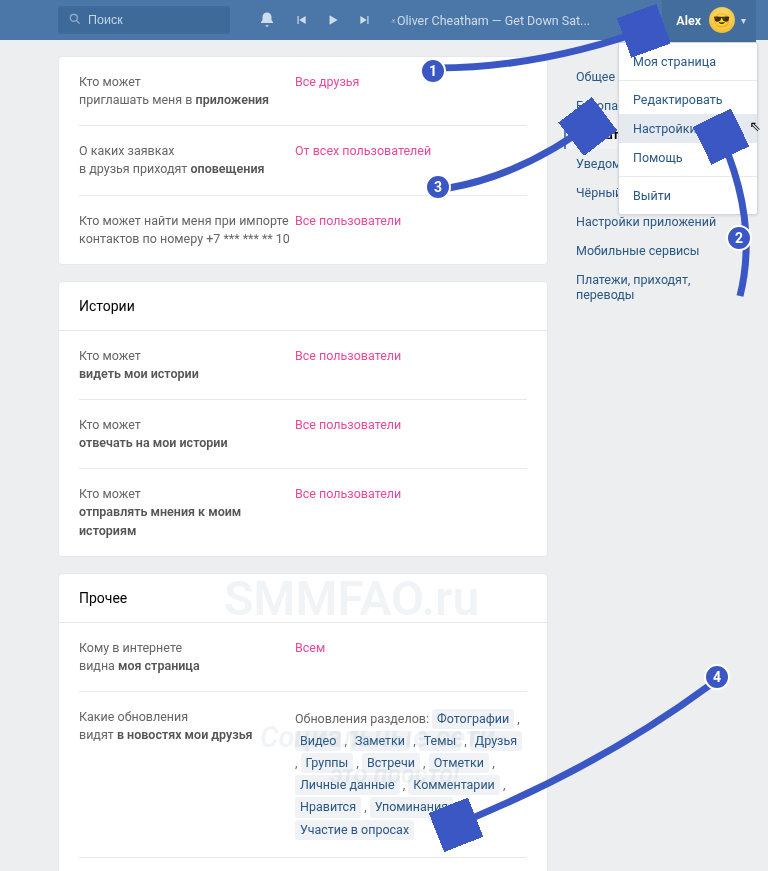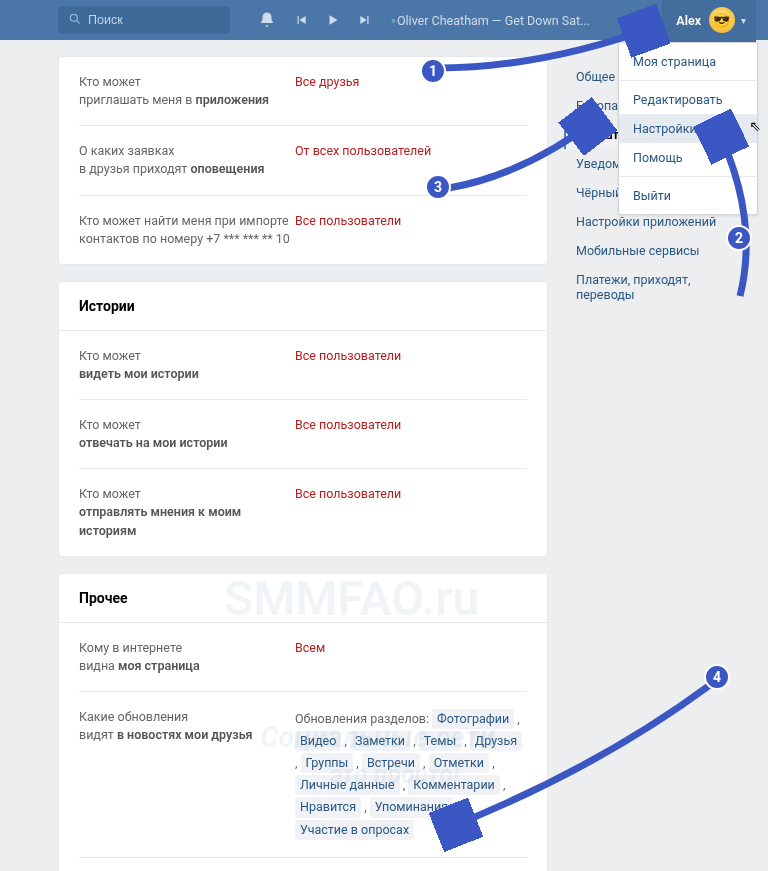--- a/index.html
+++ b/index.html
@@ -17,27 +17,27 @@
   .tb-name { color: #fff; font-weight: 600; margin-right: 8px; }
   .avatar { width: 26px; height: 26px; border-radius: 50%; background: radial-gradient(circle at 50% 40%, #ffe08a 0%, #f7c948 55%, #e0a923 100%); display:flex; align-items:center; justify-content:center; font-size:14px; }
   .caret { margin-left: 6px; font-size: 10px; color: #cfdceb; }
 
   .page { display: flex; padding: 16px 10px 0 58px; gap: 16px; align-items: flex-start; position: relative; }
 
   .main { width: 490px; }
   .card { background: #fff; border: 1px solid #e7e8ec; border-radius: 4px; margin-bottom: 16px; }
   .card + .card { margin-top: 0; }
   .card .body { padding: 0 20px; }
-  .card .title { padding: 16px 20px; font-size: 14px; color: #000; font-weight: 700; border-bottom: 1px solid #e7e8ec; }
+  .card .title { padding: 16px 20px; font-size: 14px; color: #000; font-weight: 400; border-bottom: 1px solid #e7e8ec; }
 
   .row { display: flex; padding: 16px 0; border-bottom: 1px solid #e7e8ec; }
   .row:last-child { border-bottom: 0; }
   .row .lbl { width: 216px; color: #656565; line-height: 1.45; }
   .row .lbl b { color: #555; font-weight: 600; }
-  .row .val { flex: 1; color: #b91c1c; cursor: pointer; line-height: 1.45; }
+  .row .val { flex: 1; color: #ec4899; cursor: pointer; line-height: 1.45; }
   .row .val.updates { color: #656565; }
   .row .val .chip { color: #2a5885; background: #f0f2f5; border-radius: 3px; padding: 1px 5px; margin: 1px 0; display: inline-block; }
   .row .val .sep { color: #656565; }
 
   .sidebar { width: 190px; padding-top: 6px; }
   .sidebar .sbi { display: block; padding: 7px 10px; color: #2a5885; cursor: pointer; font-size: 12.5px; border-left: 2px solid transparent; }
   .sidebar .sbi.active { background: #f0f2f5; font-weight: 700; color: #000; border-left: 2px solid #5181b8; }
 
   .dropdown { position: absolute; top: 42px; right: 10px; width: 140px; background: #fff; border: 1px solid #d4d6da; border-radius: 3px; box-shadow: 0 1px 3px rgba(0,0,0,.1); z-index: 20; padding: 4px 0; }
   .dropdown .dmi { padding: 7px 14px; color: #2a5885; cursor: pointer; font-size: 12.5px; display:block; position:relative; }

